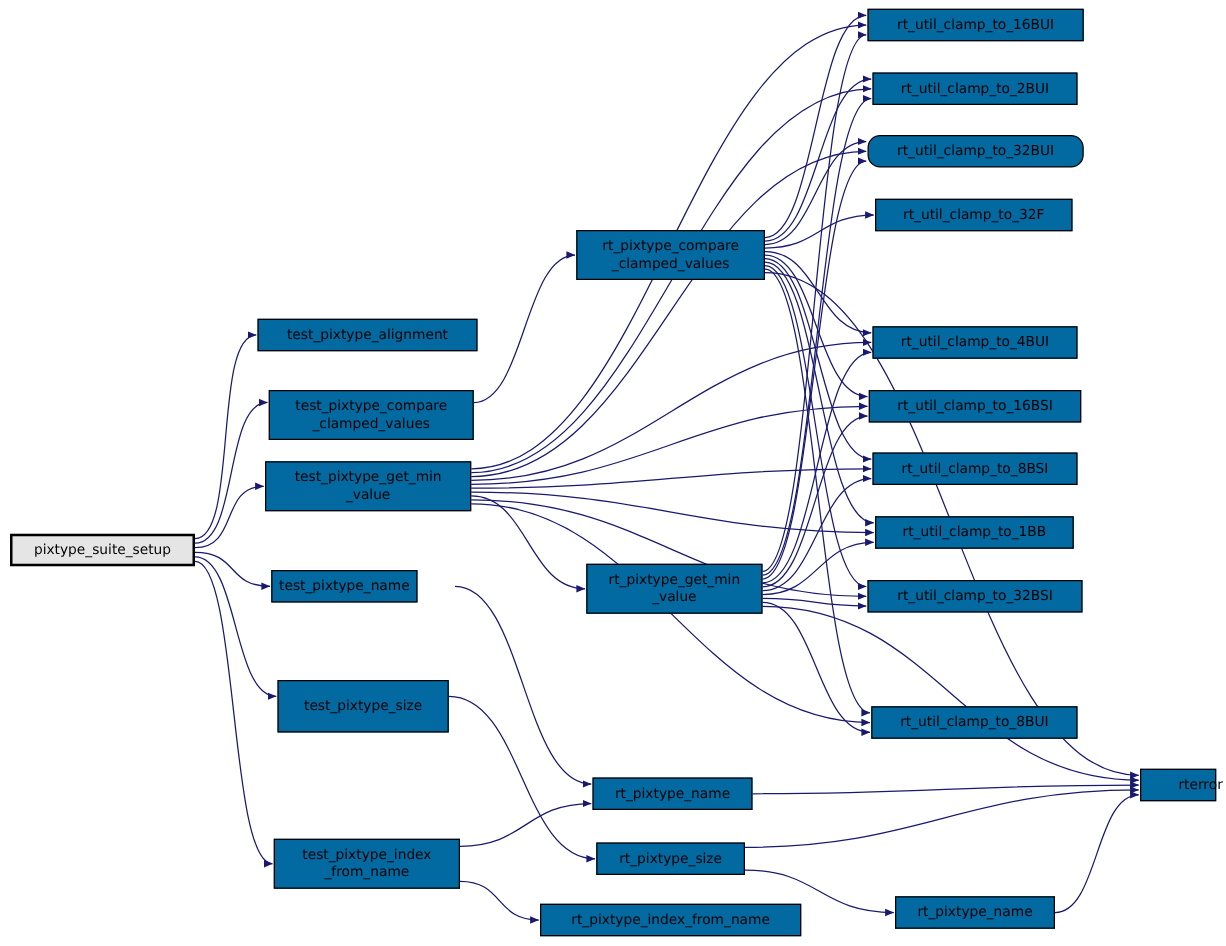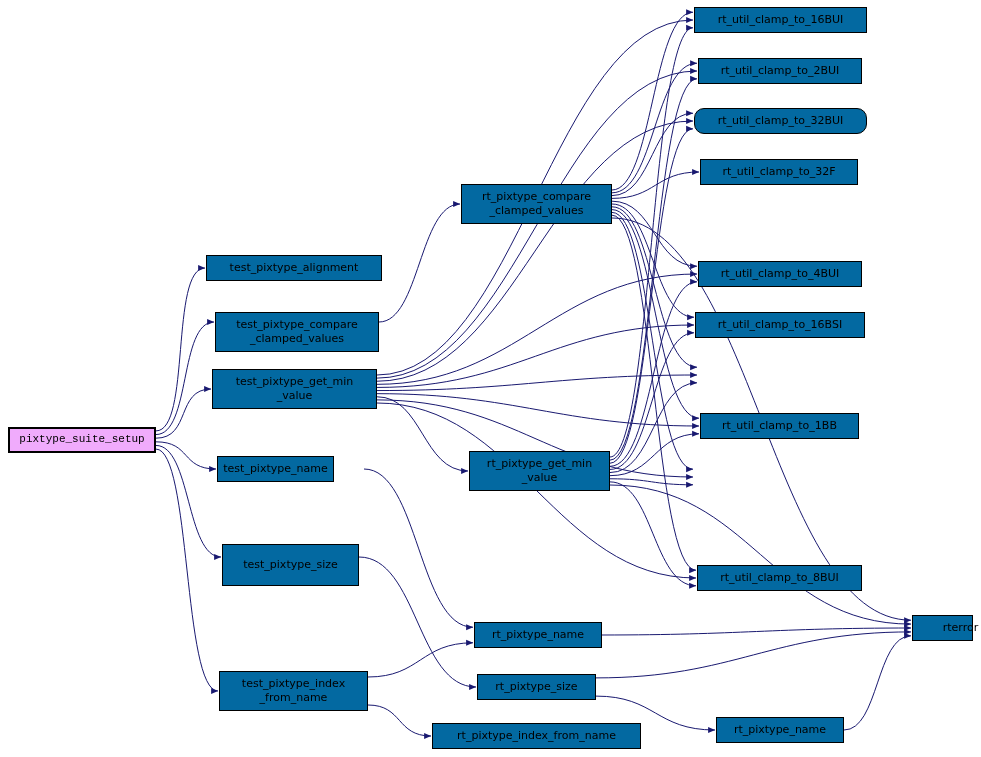--- a/index.html
+++ b/index.html
@@ -10,21 +10,21 @@
   }
   #edges { position:absolute; left:0; top:0; width:981px; height:757px; z-index:1; }
   .edge { fill:none; stroke:#191970; stroke-width:1; }
   .node {
     position:absolute; z-index:2; box-sizing:border-box;
     border:1px solid #000000; background:#0369a1; color:#000000;
     font-size:11px; line-height:1.25;
     display:flex; align-items:center; justify-content:center;
     text-align:center; white-space:pre-line; cursor:pointer;
   }
-  .node.root { background:#f0abfc; border-width:2px; cursor:default;font-family:Liberation Mono, monospace; }
+  .node.root { background:#e5e5e5; border-width:2px; cursor:default; }
 </style>
 </head>
 <body>
 
 <div id="graph">
   <svg id="edges" width="981" height="757" xmlns="http://www.w3.org/2000/svg">
     <defs>
       <marker id="arrow" viewBox="0 0 10 10" refX="8.6" refY="5" markerWidth="8" markerHeight="8" orient="auto">
         <path d="M 0 1.3 L 8.8 5 L 0 8.7 z" fill="#191970"></path>
       </marker>
@@ -96,18 +96,20 @@
   <div class="node" id="n-rt_pixtype_name" style="left:474px; top:622px; width:128px; height:26px;">rt_pixtype_name</div>
   <div class="node" id="n-rt_pixtype_size" style="left:477px; top:674px; width:119px; height:26px;">rt_pixtype_size</div>
   <div class="node" id="n-rt_pixtype_index_from_name" style="left:432px; top:723px; width:209px; height:26px;">rt_pixtype_index_from_name</div>
 
   <div class="node" id="n-rt_util_clamp_to_16BUI" style="left:694px; top:7px; width:173px; height:26px;">rt_util_clamp_to_16BUI</div>
   <div class="node" id="n-rt_util_clamp_to_2BUI" style="left:698px; top:58px; width:164px; height:26px;">rt_util_clamp_to_2BUI</div>
   <div class="node" id="n-rt_util_clamp_to_32BUI" style="left:694px; top:108px; width:173px; height:26px;border-radius:10px;">rt_util_clamp_to_32BUI</div>
   <div class="node" id="n-rt_util_clamp_to_32F" style="left:700px; top:159px; width:158px; height:26px;">rt_util_clamp_to_32F</div>
   <div class="node" id="n-rt_util_clamp_to_4BUI" style="left:698px; top:261px; width:164px; height:26px;">rt_util_clamp_to_4BUI</div>
   <div class="node" id="n-rt_util_clamp_to_16BSI" style="left:695px; top:312px; width:170px; height:26px;">rt_util_clamp_to_16BSI</div>
+  <div class="node" id="n-rt_util_clamp_to_8BSI" style="left:698px; top:362px; width:164px; height:26px;">rt_util_clamp_to_8BSI</div>
   <div class="node" id="n-rt_util_clamp_to_1BB" style="left:700px; top:413px; width:159px; height:26px;">rt_util_clamp_to_1BB</div>
+  <div class="node" id="n-rt_util_clamp_to_32BSI" style="left:694px; top:464px; width:172px; height:26px;">rt_util_clamp_to_32BSI</div>
   <div class="node" id="n-rt_util_clamp_to_8BUI" style="left:697px; top:565px; width:165px; height:26px;">rt_util_clamp_to_8BUI</div>
 
   <div class="node" id="n-rterror" style="left:912px; top:615px; width:61px; height:26px;padding-left:36px;">rterror</div>
   <div class="node" id="n-rt_pixtype_name_2" style="left:716px; top:717px; width:128px; height:26px;">rt_pixtype_name</div>
 </div>
 
 </body></html>

